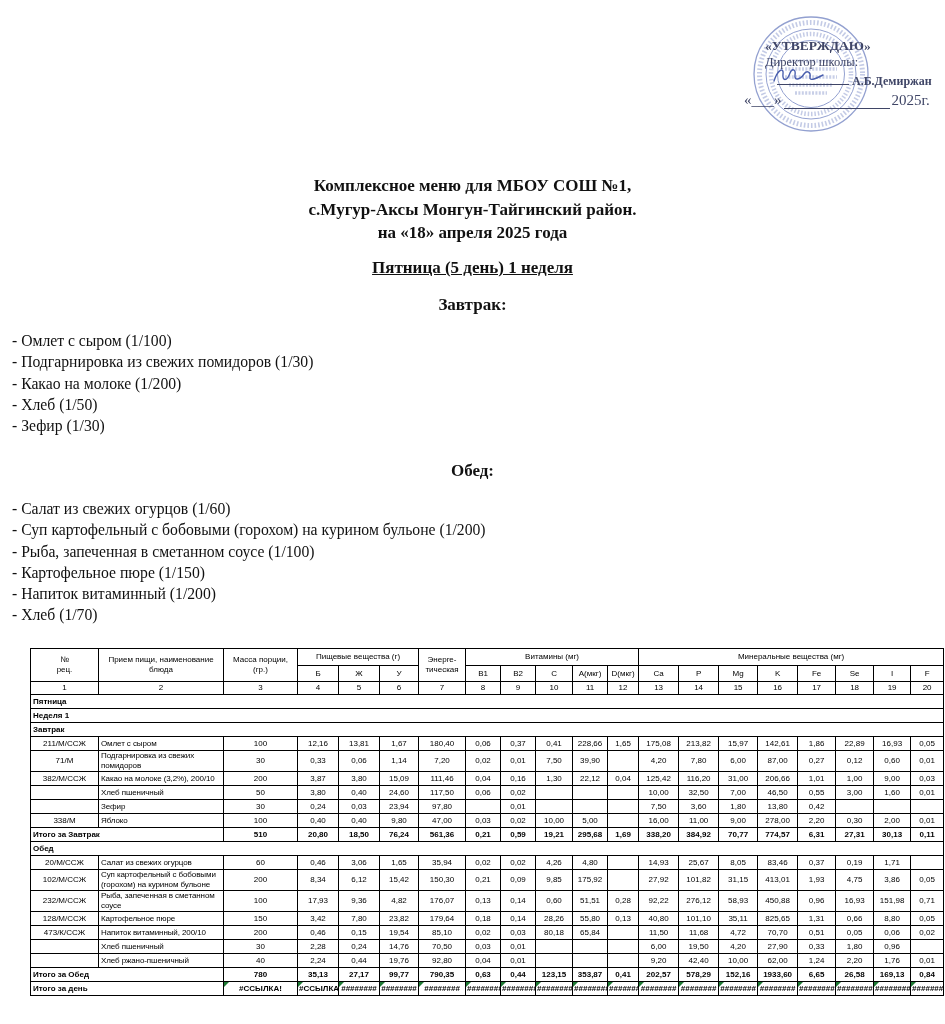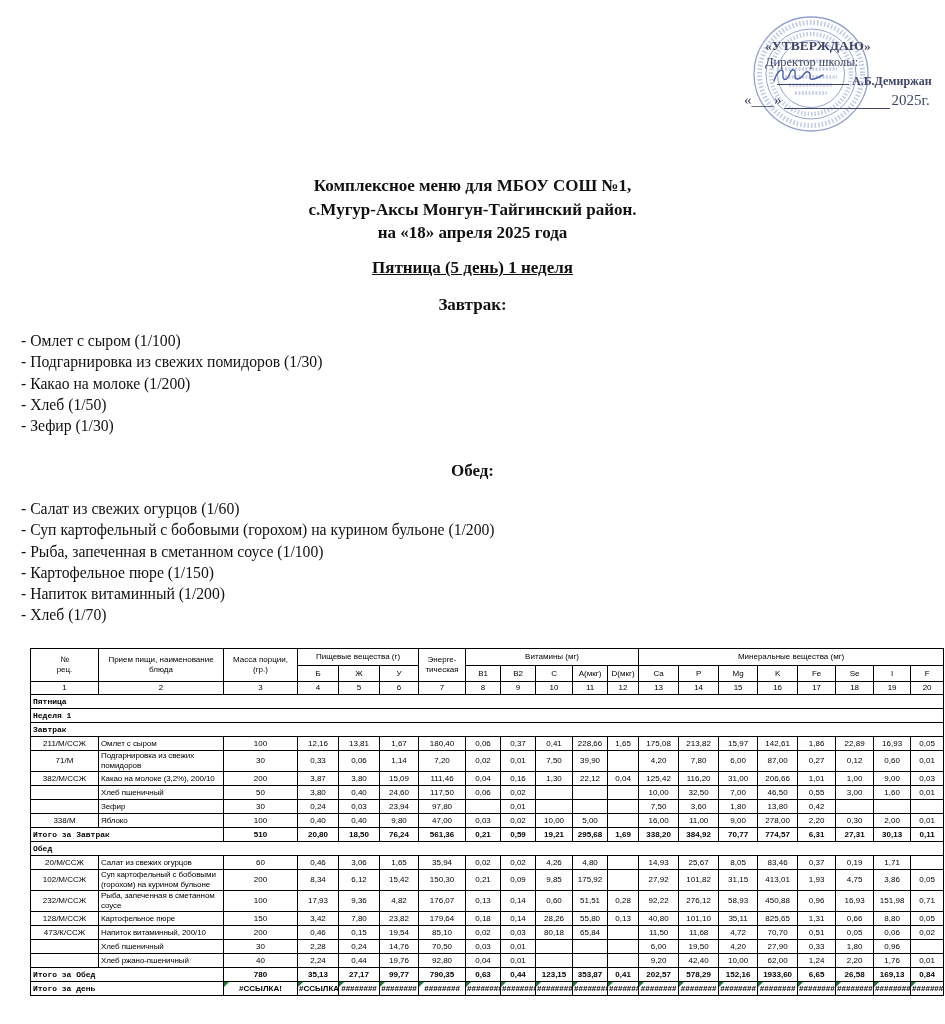--- a/index.html
+++ b/index.html
@@ -26,37 +26,37 @@
   
   .title-block { position:absolute; left:0; top:174px; width:100%; text-align:center;
                  font-size:17px; font-weight:bold; line-height:23.5px; }
   .day-line { position:absolute; left:0; top:258px; width:100%; text-align:center;
               font-size:17px; font-weight:bold; text-decoration:underline; }
   .meal-heading { position:absolute; width:100%; text-align:center; font-size:17px; font-weight:bold; }
   .h-breakfast { top:295px; }
   .h-lunch { top:461px; }
 
   
-  .menu-list { position:absolute; left:21px; font-size:15.7px; line-height:21.3px; }
+  .menu-list { position:absolute; left:12px; font-size:15.7px; line-height:21.3px; }
   .l-breakfast { top:330px; }
   .l-lunch { top:498px; }
 
   
   .menu-table { position:absolute; left:30px; top:648px; width:913px;
                 border-collapse:collapse; table-layout:fixed;
                 font-family:"Liberation Sans", sans-serif; font-size:8px; color:#000; }
   .menu-table th, .menu-table td { border:1px solid #000; padding:0 1px; text-align:center;
                 vertical-align:middle; font-weight:normal; line-height:1.25; overflow:hidden; }
   .menu-table td { white-space:nowrap; }
   .hr1 th { height:16px; }
   .hr2 th { height:15px; }
   .hr3 td { height:12px; }
   .menu-table tbody tr { height:14px; }
   td.nm { text-align:left; padding:0 2px; white-space:normal; letter-spacing:-0.1px; }
-  td.sec { text-align:left; font-weight:bold; padding-left:2px; white-space:nowrap;font-family:Liberation Mono, monospace; }
+  td.sec { text-align:left; font-weight:bold; padding-left:2px; white-space:nowrap; }
   tr.total td { font-weight:bold; }
   td.err { position:relative; }
   td.err::before { content:''; position:absolute; top:0; left:0; width:0; height:0;
                    border-top:5px solid var(--error-green,#1e7a34); border-right:5px solid transparent; }
 </style>
 </head>
 <body>
 
 <div class="page">
 

